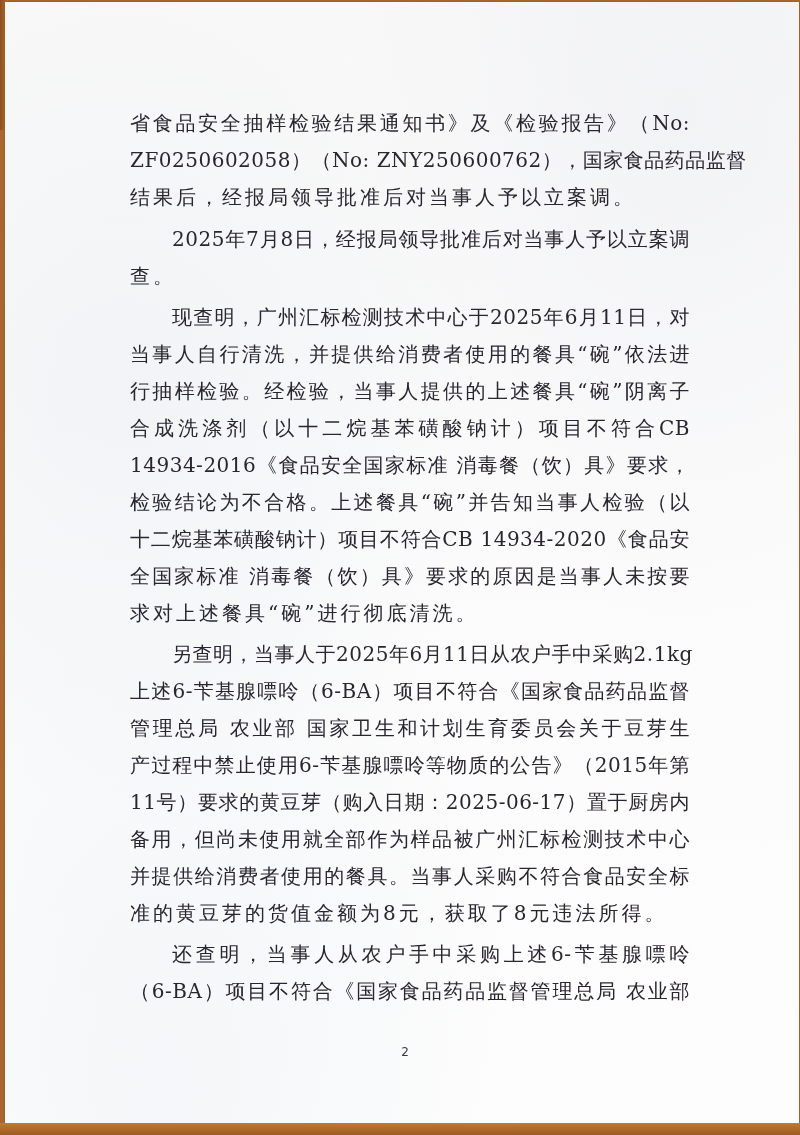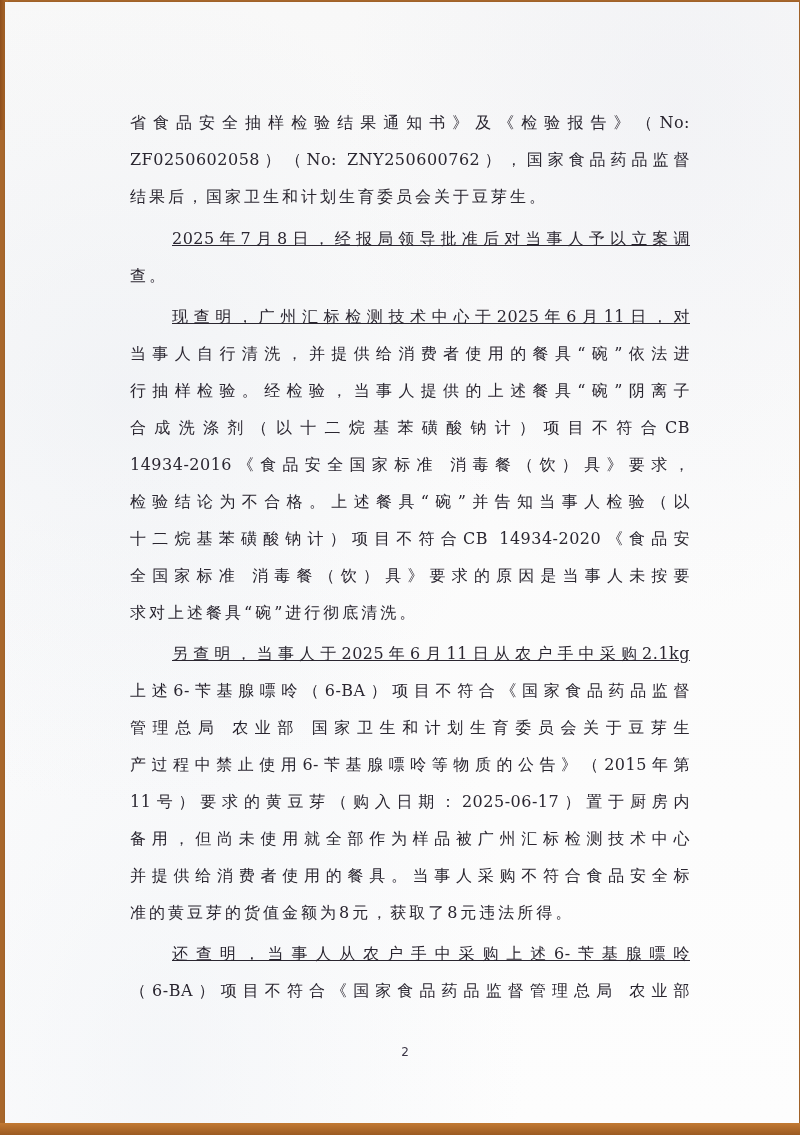--- a/index.html
+++ b/index.html
@@ -50,32 +50,31 @@
       position: absolute;
       left: 125px;
       top: 0;
       width: 560px;
     }
     .line {
       position: absolute;
       left: 0;
       width: 560px;
       height: 30px;
-      font-size: 16px;
+      font-size: 20px;
       line-height: 30px;
       color: #2a2630;
       white-space: nowrap;
       text-align: justify;
       text-align-last: justify;
       letter-spacing: 0.5px;
     }
     .line.indent {
       left: 42px;
       width: 518px;
-      text-decoration: underline;
     }
     .line.last {
       text-align-last: left;
       letter-spacing: 3px;
     }
     .page-number {
       position: absolute;
       left: 388px;
       top: 1043px;
       width: 24px;
@@ -88,21 +87,21 @@
 </head>
 <body>
 
 <div class="desk-left-top"></div>
 
 <div class="page">
   <div class="body-text">
 
     <div class="line" style="top:106px">省食品安全抽样检验结果通知书》及《检验报告》（No:</div>
     <div class="line" style="top:143px">ZF0250602058）（No: ZNY250600762），国家食品药品监督</div>
-    <div class="line last" style="top:180px">结果后，国家卫生和计划生育委员会关于豆芽生。</div>
+    <div class="line last" style="top:180px">结果后，经报局领导批准后对当事人予以立案调。</div>
 
     <div class="line indent" style="top:222px">2025年7月8日，经报局领导批准后对当事人予以立案调</div>
     <div class="line last" style="top:259px">查。</div>
 
     <div class="line indent" style="top:300px">现查明，广州汇标检测技术中心于2025年6月11日，对</div>
     <div class="line" style="top:337px">当事人自行清洗，并提供给消费者使用的餐具“碗”依法进</div>
     <div class="line" style="top:374px">行抽样检验。经检验，当事人提供的上述餐具“碗”阴离子</div>
     <div class="line" style="top:411px">合成洗涤剂（以十二烷基苯磺酸钠计）项目不符合CB</div>
     <div class="line" style="top:448px">14934-2016《食品安全国家标准 消毒餐（饮）具》要求，</div>
     <div class="line" style="top:485px">检验结论为不合格。上述餐具“碗”并告知当事人检验（以</div>

